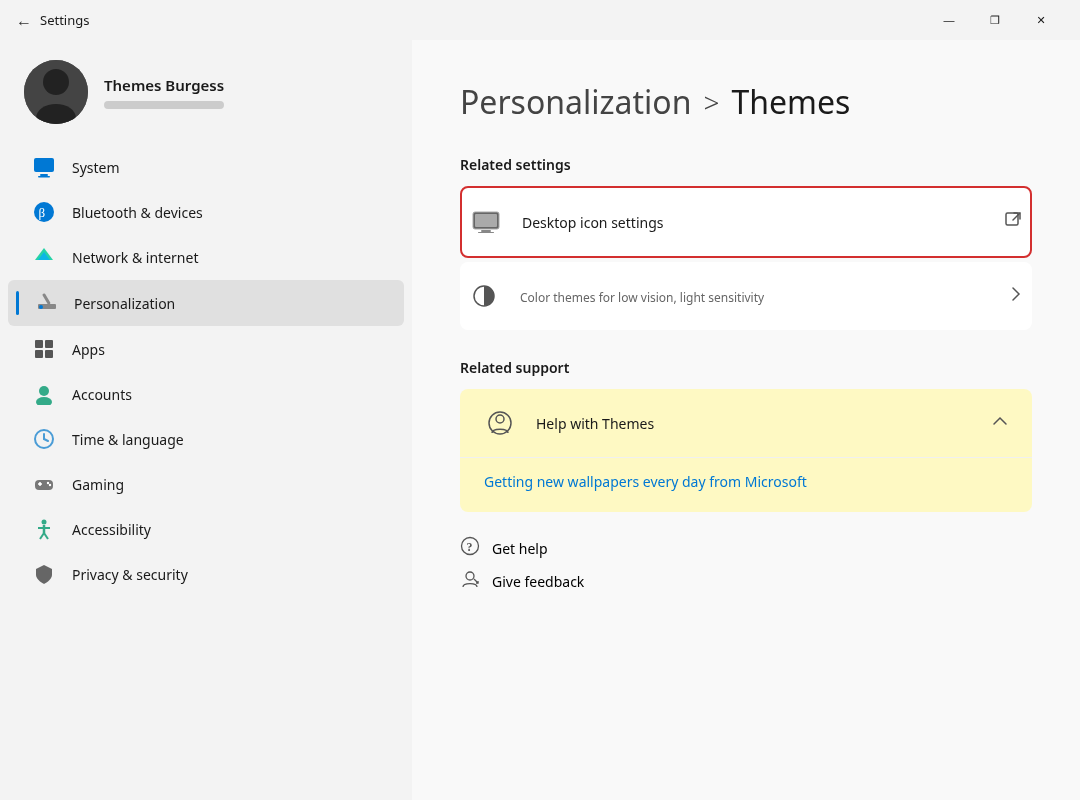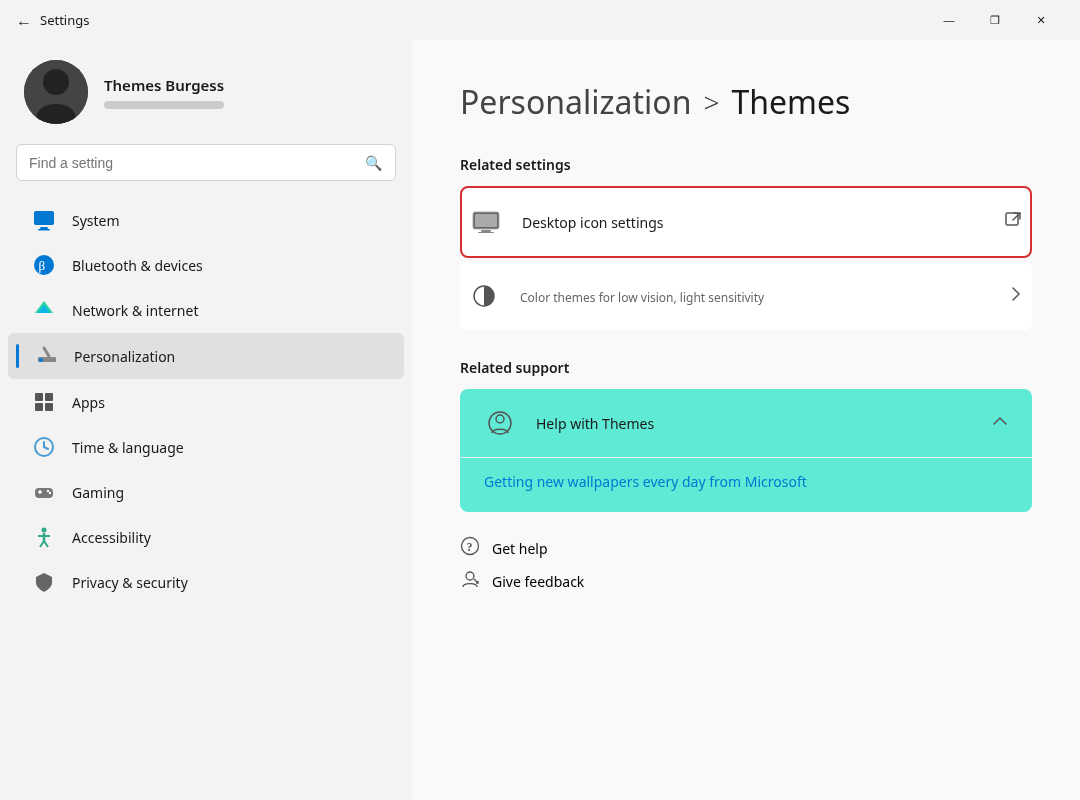--- a/index.html
+++ b/index.html
@@ -218,21 +218,21 @@
     .row-action {
       font-size: 16px;
       color: #555;
     }
 
     .section-gap { margin-bottom: 28px; }
 
     .support-section { margin-top: 0; }
 
     .help-card {
-      background: #5eead4;
+      background: #fef9c3;
       border-radius: 8px;
       overflow: hidden;
       margin-bottom: 0;
     }
     .help-header {
       display: flex;
       align-items: center;
       padding: 18px 24px;
       cursor: pointer;
       gap: 20px;
@@ -292,24 +292,20 @@
           <circle cx="32" cy="22" r="13" fill="#222"></circle>
           <ellipse cx="32" cy="58" rx="20" ry="14" fill="#222"></ellipse>
         </svg>
       </div>
       <div class="user-info">
         <span class="user-name">Themes Burgess</span>
         <div class="user-bar"></div>
       </div>
     </div>
 
-    <div class="search-box">
-      <input class="search-input" type="text" placeholder="Find a setting" style="">
-      <span class="search-icon">🔍</span>
-    </div>
 
     <ul class="nav-list">
 
       <li class="nav-item">
         <span class="nav-icon">
           <svg width="22" height="22" viewBox="0 0 22 22" fill="none">
             <rect x="1" y="2" width="20" height="14" rx="2" fill="#0078d4"></rect>
             <rect x="7" y="18" width="8" height="2" rx="1" fill="#0078d4"></rect>
             <rect x="5" y="20" width="12" height="1.5" rx="0.75" fill="#0078d4"></rect>
           </svg>
@@ -356,20 +352,29 @@
           <svg width="22" height="22" viewBox="0 0 22 22">
             <rect x="2" y="2" width="8" height="8" rx="1" fill="#555"></rect>
             <rect x="12" y="2" width="8" height="8" rx="1" fill="#555"></rect>
             <rect x="2" y="12" width="8" height="8" rx="1" fill="#555"></rect>
             <rect x="12" y="12" width="8" height="8" rx="1" fill="#555"></rect>
           </svg>
         </span>
         <span>Apps</span>
       </li>
 
+      <li class="nav-item">
+        <span class="nav-icon">
+          <svg width="22" height="22" viewBox="0 0 22 22">
+            <circle cx="11" cy="8" r="5" fill="#3a8"></circle>
+            <ellipse cx="11" cy="19" rx="8" ry="5" fill="#3a8"></ellipse>
+          </svg>
+        </span>
+        <span>Accounts</span>
+      </li>
 
       <li class="nav-item">
         <span class="nav-icon">
           <svg width="22" height="22" viewBox="0 0 22 22">
             <circle cx="11" cy="11" r="9" stroke="#4a9cd6" stroke-width="2" fill="none"></circle>
             <line x1="11" y1="6" x2="11" y2="11" stroke="#4a9cd6" stroke-width="2" stroke-linecap="round"></line>
             <line x1="11" y1="11" x2="15" y2="13" stroke="#4a9cd6" stroke-width="2" stroke-linecap="round"></line>
           </svg>
         </span>
         <span>Time &amp; language</span>

